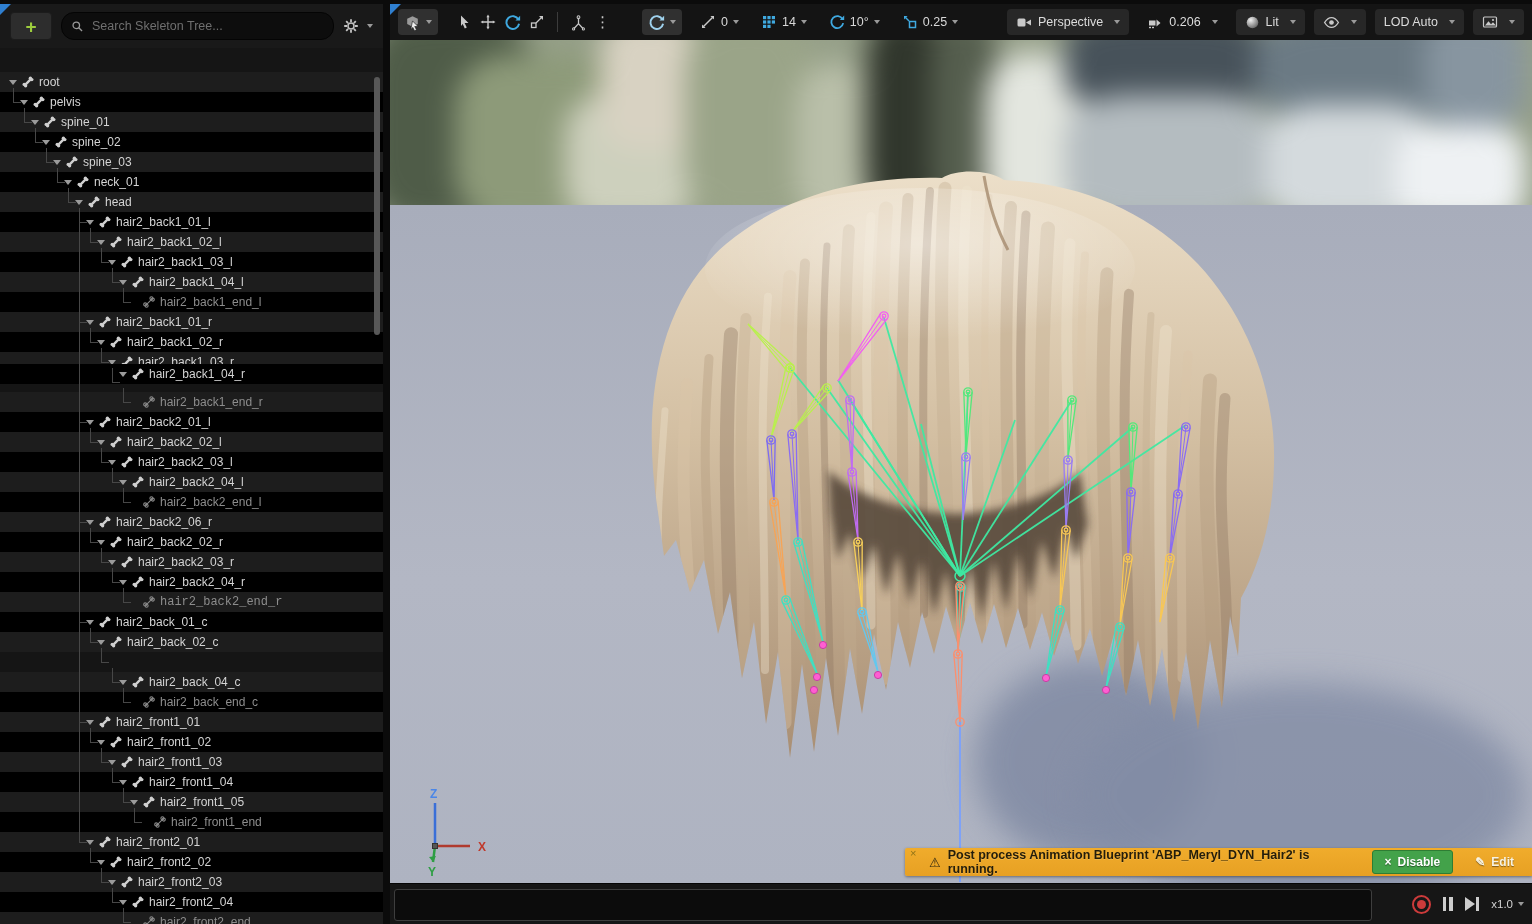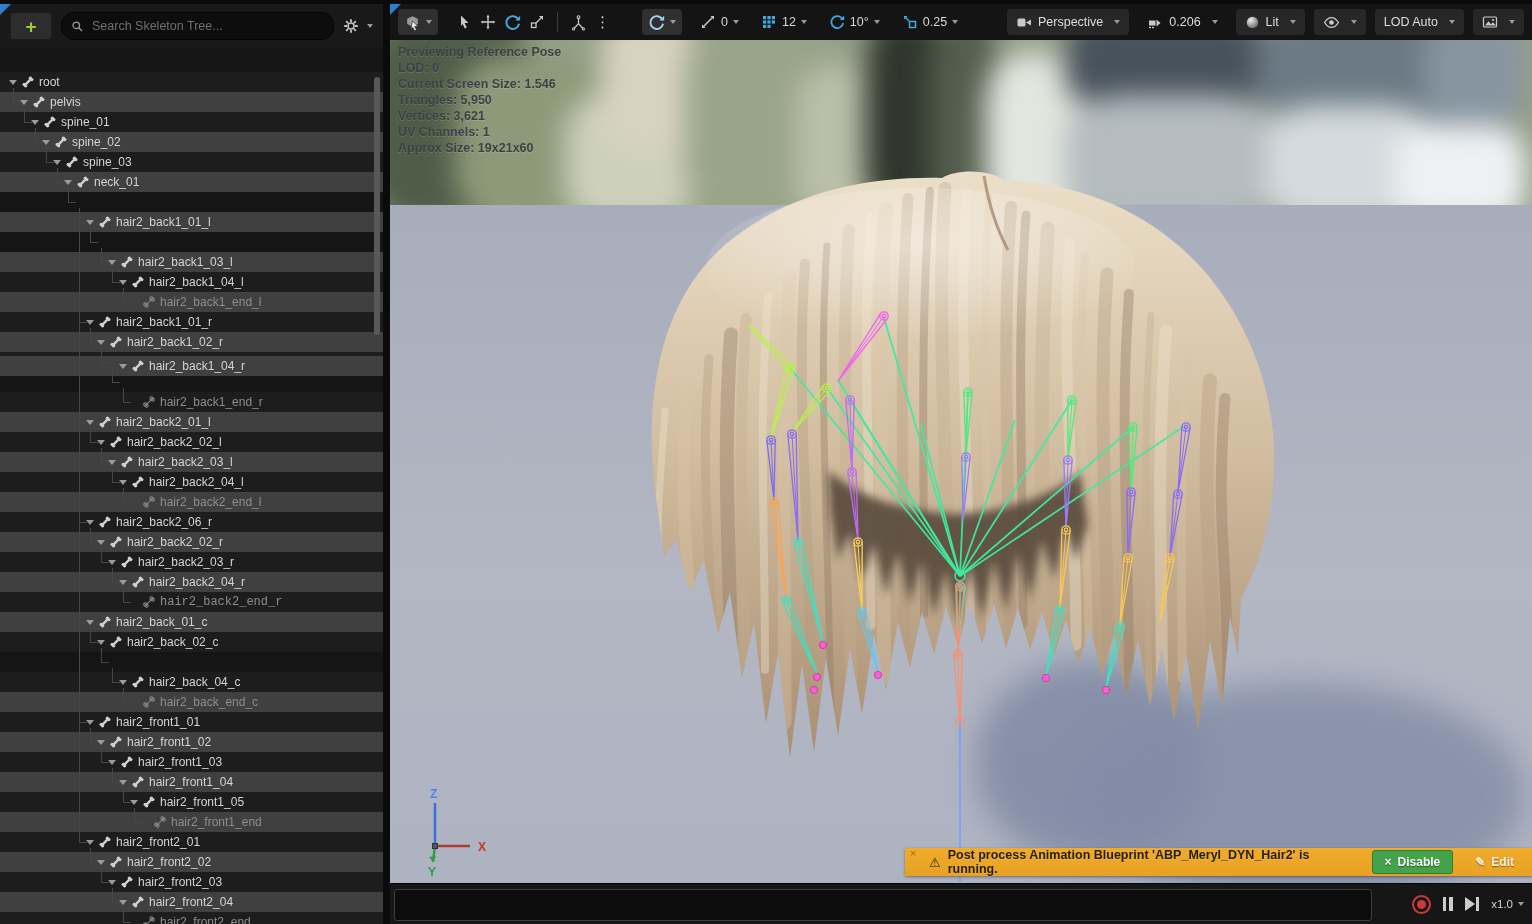--- a/index.html
+++ b/index.html
@@ -11,21 +11,21 @@
   #lp-toolbar{position:absolute;left:0;top:0;width:100%;height:44px;background:#191919;display:flex;align-items:center;padding:0 10px;box-sizing:border-box;gap:9px;}
   #add-btn{width:40px;height:26px;background:#2d2d2d;border:1px solid #1c1c1c;border-radius:4px;display:flex;align-items:center;justify-content:center;color:#9ccc3d;font-size:19px;font-weight:bold;line-height:1;cursor:pointer;}
   #search-box{flex:1;height:26px;background:#0d0d0d;border:1px solid #040404;border-radius:13px;display:flex;align-items:center;padding:0 9px;gap:6px;}
   #search-box input{flex:1;background:transparent;border:none;outline:none;color:#aaa;font-size:12.5px;font-family:"Liberation Sans",sans-serif;}
   #search-box input::placeholder{color:#6f6f6f;}
   .icon-btn{display:flex;align-items:center;gap:3px;}
   #name-header{position:absolute;left:0;top:44px;width:100%;height:22px;background:#202020;border-top:1px solid #0c0c0c;border-bottom:1px solid #0b0b0b;
     font-size:12px;color:#d2d2d2;line-height:22px;padding-left:12px;box-sizing:border-box;}
   #tree-rows{position:absolute;left:0;top:68px;width:100%;height:852px;overflow:hidden;}
   .tree-row{position:absolute;left:0;width:100%;height:20px;}
-  .tree-row.even{background:#1d1d1d;} .tree-row.odd{background:#404040;}
+  .tree-row.even{background:#1d1d1d;} .tree-row.odd{background:#000000;}
   .tree-arrow{position:absolute;top:8px;width:0;height:0;border-left:4px solid transparent;border-right:4px solid transparent;border-top:5px solid #9b9b9b;}
   .tree-icon{position:absolute;top:3px;width:14px;height:14px;color:#cfcfcf;}
   .tree-icon.end{color:#8a8a8a;}
   .tree-label{position:absolute;top:0;font-size:12px;line-height:20px;color:#d4d4d4;white-space:nowrap;}
   .tree-label.end{color:#8d8d8d;}
   .conn{position:absolute;background:#474747;}
   #tree-scrollbar{position:absolute;right:3px;top:5px;width:6px;height:258px;background:#585858;border-radius:3px;z-index:5;}
   
   #viewport{position:absolute;left:390px;top:0;width:1142px;height:924px;background:#0b0b0b;overflow:hidden;}
   #vp-canvas{position:absolute;inset:0;}
@@ -164,32 +164,58 @@
               <g fill="#d0d0d0">
                 <circle cx="3.2" cy="9.4" r="1.7"></circle>
                 <circle cx="4.6" cy="10.8" r="1.7"></circle>
                 <circle cx="9.4" cy="3.2" r="1.7"></circle>
                 <circle cx="10.8" cy="4.6" r="1.7"></circle>
                 <rect x="2" y="5.8" width="10" height="2.4" transform="rotate(-45 7 7)"></rect>
               </g>
             </svg></span>
           <span class="tree-label" style="left:94px">neck_01</span>
         </div>
+        <div class="tree-row even" style="top: 120px;">
+          <span class="tree-arrow" style="left:75px"></span>
+          <span class="tree-icon" style="left:87px"><svg viewBox="0 0 14 14">
+              <g fill="#d0d0d0">
+                <circle cx="3.2" cy="9.4" r="1.7"></circle>
+                <circle cx="4.6" cy="10.8" r="1.7"></circle>
+                <circle cx="9.4" cy="3.2" r="1.7"></circle>
+                <circle cx="10.8" cy="4.6" r="1.7"></circle>
+                <rect x="2" y="5.8" width="10" height="2.4" transform="rotate(-45 7 7)"></rect>
+              </g>
+            </svg></span>
+          <span class="tree-label" style="left:105px">head</span>
+        </div>
         <div class="tree-row odd" style="top: 140px;">
           <span class="tree-arrow" style="left:86px"></span>
           <span class="tree-icon" style="left:98px"><svg viewBox="0 0 14 14">
               <g fill="#d0d0d0">
                 <circle cx="3.2" cy="9.4" r="1.7"></circle>
                 <circle cx="4.6" cy="10.8" r="1.7"></circle>
                 <circle cx="9.4" cy="3.2" r="1.7"></circle>
                 <circle cx="10.8" cy="4.6" r="1.7"></circle>
                 <rect x="2" y="5.8" width="10" height="2.4" transform="rotate(-45 7 7)"></rect>
               </g>
             </svg></span>
           <span class="tree-label" style="left:116px">hair2_back1_01_l</span>
+        </div>
+        <div class="tree-row even" style="top: 160px;">
+          <span class="tree-arrow" style="left:97px"></span>
+          <span class="tree-icon" style="left:109px"><svg viewBox="0 0 14 14">
+              <g fill="#d0d0d0">
+                <circle cx="3.2" cy="9.4" r="1.7"></circle>
+                <circle cx="4.6" cy="10.8" r="1.7"></circle>
+                <circle cx="9.4" cy="3.2" r="1.7"></circle>
+                <circle cx="10.8" cy="4.6" r="1.7"></circle>
+                <rect x="2" y="5.8" width="10" height="2.4" transform="rotate(-45 7 7)"></rect>
+              </g>
+            </svg></span>
+          <span class="tree-label" style="left:127px">hair2_back1_02_l</span>
         </div>
         <div class="tree-row odd" style="top: 180px;">
           <span class="tree-arrow" style="left:108px"></span>
           <span class="tree-icon" style="left:120px"><svg viewBox="0 0 14 14">
               <g fill="#d0d0d0">
                 <circle cx="3.2" cy="9.4" r="1.7"></circle>
                 <circle cx="4.6" cy="10.8" r="1.7"></circle>
                 <circle cx="9.4" cy="3.2" r="1.7"></circle>
                 <circle cx="10.8" cy="4.6" r="1.7"></circle>
                 <rect x="2" y="5.8" width="10" height="2.4" transform="rotate(-45 7 7)"></rect>
@@ -254,21 +280,21 @@
               <g fill="#d0d0d0">
                 <circle cx="3.2" cy="9.4" r="1.7"></circle>
                 <circle cx="4.6" cy="10.8" r="1.7"></circle>
                 <circle cx="9.4" cy="3.2" r="1.7"></circle>
                 <circle cx="10.8" cy="4.6" r="1.7"></circle>
                 <rect x="2" y="5.8" width="10" height="2.4" transform="rotate(-45 7 7)"></rect>
               </g>
             </svg></span>
           <span class="tree-label" style="left:138px">hair2_back1_03_r</span>
         </div>
-        <div class="tree-row odd" style="top: 284px; padding-left: 33px;">
+        <div class="tree-row odd" style="top: 292px; padding-left: 33px;">
           <span class="tree-arrow" style="left:119px"></span>
           <span class="tree-icon" style="left:131px"><svg viewBox="0 0 14 14">
               <g fill="#d0d0d0">
                 <circle cx="3.2" cy="9.4" r="1.7"></circle>
                 <circle cx="4.6" cy="10.8" r="1.7"></circle>
                 <circle cx="9.4" cy="3.2" r="1.7"></circle>
                 <circle cx="10.8" cy="4.6" r="1.7"></circle>
                 <rect x="2" y="5.8" width="10" height="2.4" transform="rotate(-45 7 7)"></rect>
               </g>
             </svg></span>
@@ -925,29 +951,20 @@
           <path d="M45 846 80 846" stroke="#b03a2e" stroke-width="2.5"></path>
           <path d="M45 846 43 862" stroke="#2e9e44" stroke-width="2.5"></path>
           <path d="M43 862 l-4 -5 7 -1 z" fill="#2e9e44"></path>
           <rect x="42.5" y="843.5" width="5" height="5" fill="#555" stroke="#333" stroke-width="1"></rect>
           <text class="ax-label" x="40" y="798" fill="#4a86e8">Z</text>
           <text class="ax-label" x="88" y="851" fill="#c0392b">X</text>
           <text class="ax-label" x="38" y="876" fill="#2e9e44">Y</text>
         </g>
       </svg>
 
-      <div id="vp-stats">
-        <div>Previewing Reference Pose</div>
-        <div>LOD: 0</div>
-        <div>Current Screen Size: 1.546</div>
-        <div>Triangles: 5,950</div>
-        <div>Vertices: 3,621</div>
-        <div>UV Channels: 1</div>
-        <div>Approx Size: 19x21x60</div>
-      </div>
 
       <div id="notif">
         <span id="notif-close">×</span>
         <span class="warn">⚠</span>
         <span class="msg">Post process Animation Blueprint 'ABP_Meryl_DYN_Hair2' is running.</span>
         <div id="disable-btn">
           <span>×</span>
           <span>Disable</span>
         </div>
         <div id="edit-btn">
@@ -1026,21 +1043,21 @@
               <rect x="2" y="2" width="3.2" height="3.2"></rect>
               <rect x="6.4" y="2" width="3.2" height="3.2"></rect>
               <rect x="10.8" y="2" width="3.2" height="3.2"></rect>
               <rect x="2" y="6.4" width="3.2" height="3.2"></rect>
               <rect x="6.4" y="6.4" width="3.2" height="3.2"></rect>
               <rect x="10.8" y="6.4" width="3.2" height="3.2"></rect>
               <rect x="2" y="10.8" width="3.2" height="3.2"></rect>
               <rect x="6.4" y="10.8" width="3.2" height="3.2"></rect>
             </g>
           </svg>
-        <span class="snap-val">12</span>
+        <span class="snap-val">14</span>
         <span class="caret"></span>
       </div>
       <div class="vtb-gap"></div>
       <div class="tool-btn">
         <svg width="16" height="16" viewBox="0 0 16 16">
             <path d="M13.6 5.2A6 6 0 1 0 14.2 9.2" fill="none" stroke="#3fa9e0" stroke-width="1.8"></path>
             <path d="M15.2 1.6v4.4h-4.4z" fill="#3fa9e0"></path>
           </svg>
         <span class="snap-val">10°</span>
         <span class="caret"></span>

